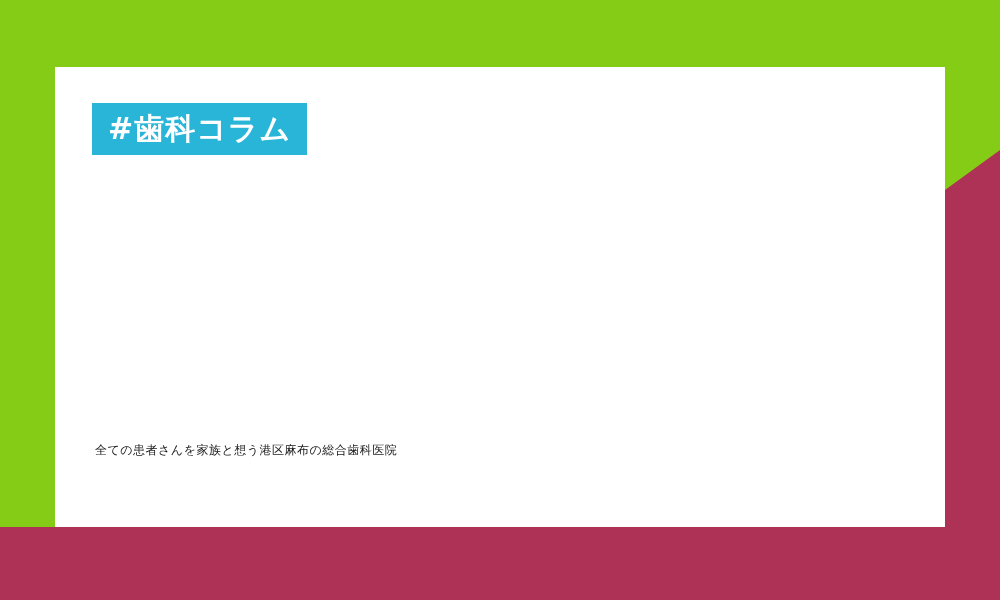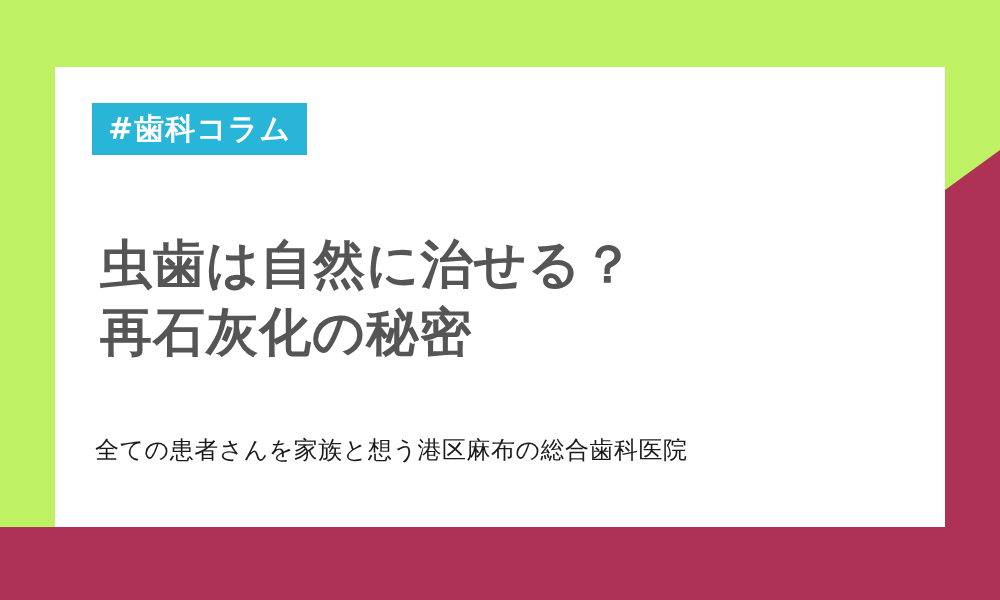--- a/index.html
+++ b/index.html
@@ -10,21 +10,21 @@
     width: 1000px;
     height: 600px;
     overflow: hidden;
     font-family: "DejaVu Sans", "Liberation Sans", sans-serif;
   }
 
   #banner {
     position: relative;
     width: 1000px;
     height: 600px;
-    background: #bef264;
+    background: #84cc16;
     overflow: hidden;
   }
 
   
   #accent-shape {
     position: absolute;
     left: 0;
     top: 0;
     width: 1000px;
     height: 600px;
@@ -68,44 +68,40 @@
     letter-spacing: 1px;
     white-space: nowrap;
   }
   #headline .line { display: block; }
 
   #subtitle {
     position: absolute;
     left: 40px;
     top: 367px;
     color: #1a1a1a;
-    font-size: 24px;
+    font-size: 12px;
     font-weight: normal;
     line-height: 32px;
     letter-spacing: 0.5px;
     white-space: nowrap;
   }
   #subtitle .line { display: block; }
 </style>
 </head>
 <body>
 
 <div id="banner">
 
   <svg id="accent-shape" viewBox="0 0 1000 600" width="1000" height="600" preserveAspectRatio="none">
     <polygon points="1000,150 1000,600 0,600 0,527 608,527 945,190" fill="#ae3255"></polygon>
   </svg>
 
   <div id="card">
 
     <div id="tag-badge">#歯科コラム</div>
 
-    <div id="headline">
-      <span class="line">虫歯は自然に治せる？</span>
-      <span class="line">再石灰化の秘密</span>
-    </div>
 
     <div id="subtitle">
       <span class="line">全ての患者さんを家族と想う港区麻布の総合歯科医院</span>
     </div>
 
   </div>
 </div>
 
 </body></html>

